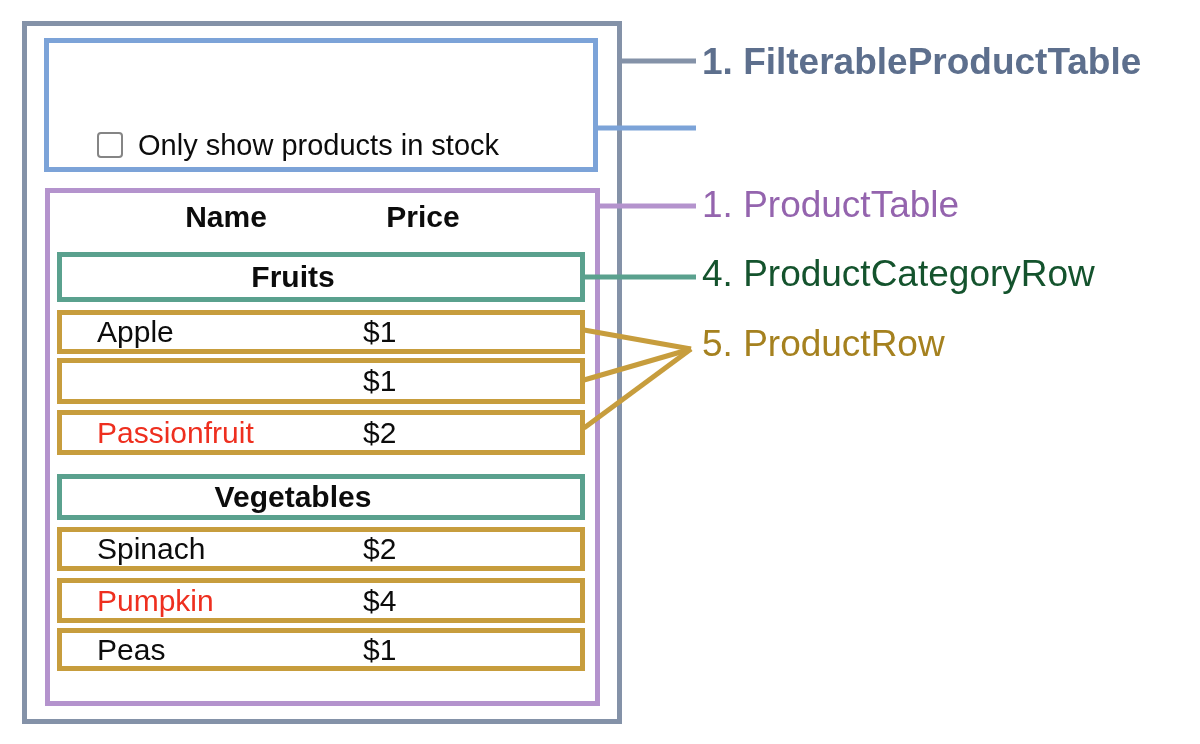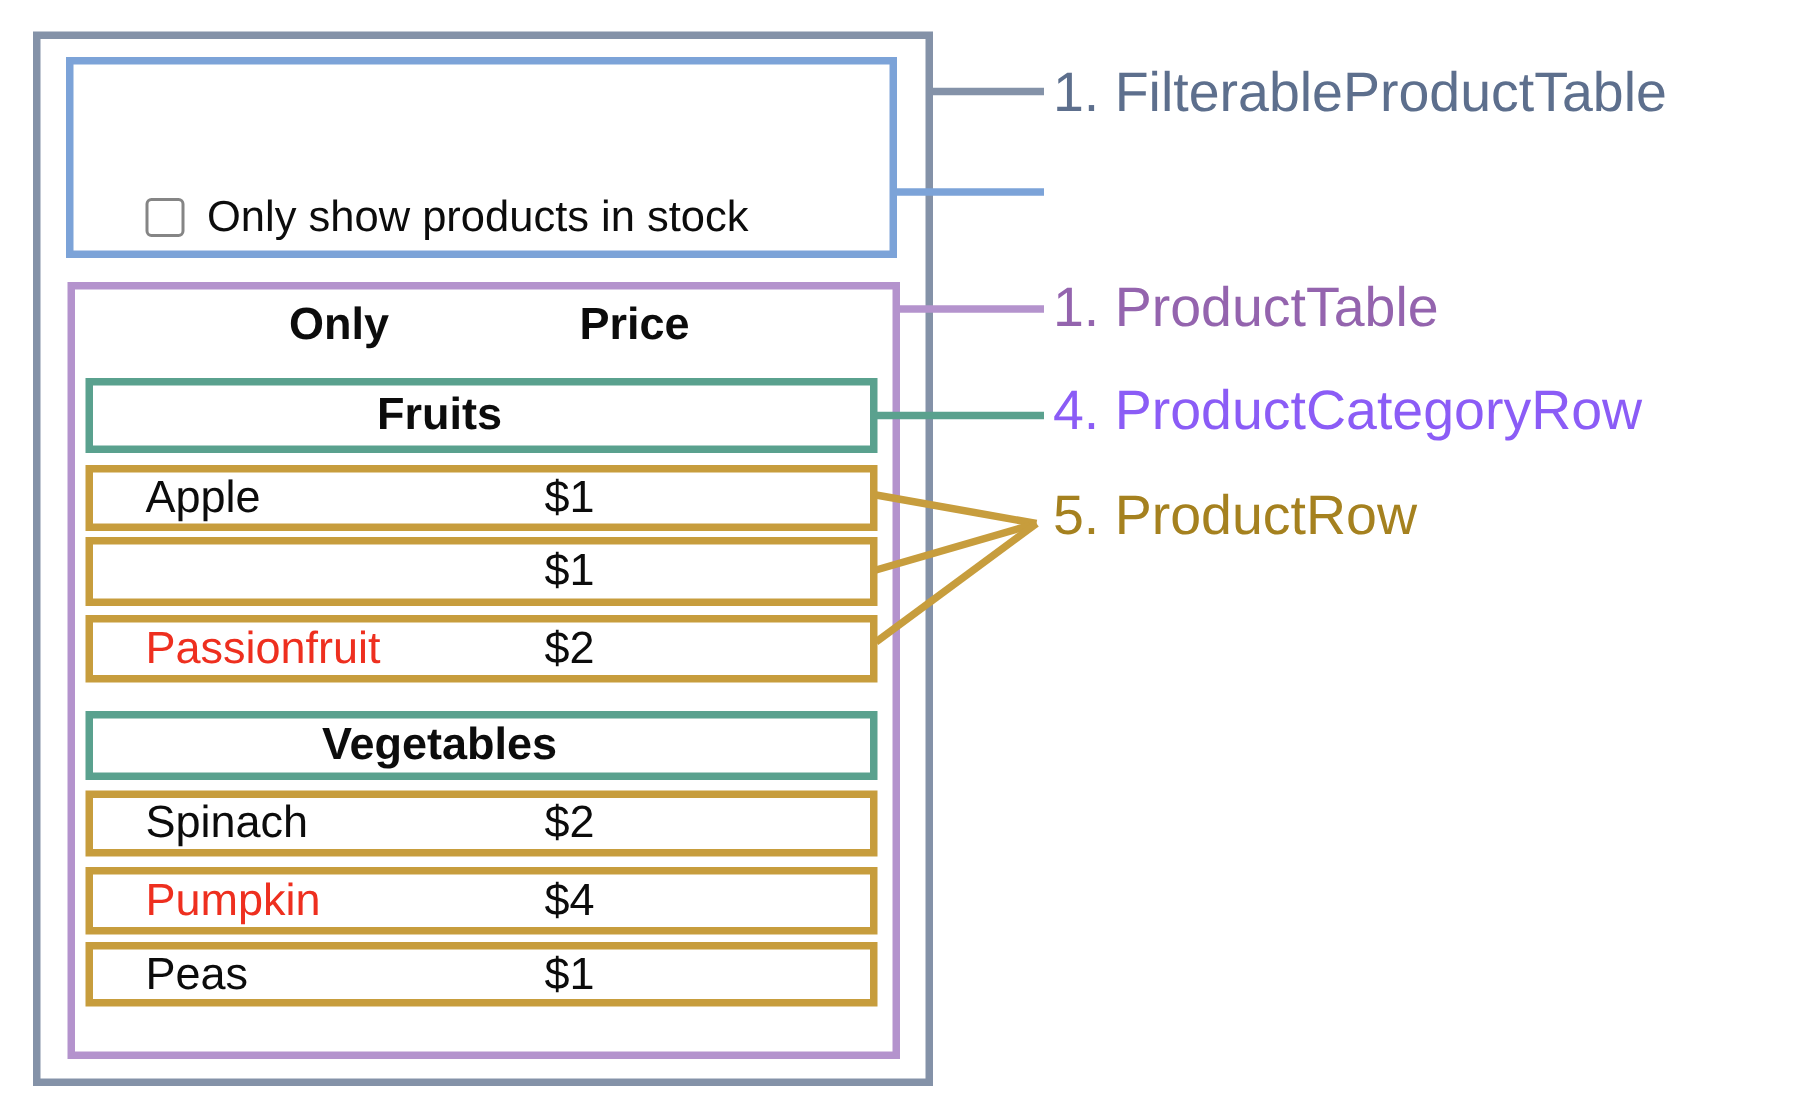--- a/index.html
+++ b/index.html
@@ -54,21 +54,21 @@
 <div class="canvas">
 
   <div class="box box-outer"></div>
 
   <div class="box box-search">
     <div class="checkbox"></div>
     <div class="checkbox-label">Only show products in stock</div>
   </div>
 
   <div class="box box-table">
-    <div class="col-header name">Only</div>
+    <div class="col-header name">Name</div>
     <div class="col-header price">Price</div>
 
     <div class="trow category-row r-cat-fruits">
       <span class="cat-label">Fruits</span>
     </div>
 
     <div class="trow product-row r-apple">
       <span class="p-name">Apple</span>
       <span class="p-price">$1</span>
     </div>
@@ -105,18 +105,18 @@
   <svg class="connectors" viewBox="0 0 1200 744" xmlns="http://www.w3.org/2000/svg">
     <line x1="618" y1="61" x2="696" y2="61" stroke="#8492a8" stroke-width="5"></line>
     <line x1="596" y1="128" x2="696" y2="128" stroke="#7ca3d8" stroke-width="5"></line>
     <line x1="597" y1="206" x2="696" y2="206" stroke="#b493cd" stroke-width="5"></line>
     <line x1="581" y1="277" x2="696" y2="277" stroke="#5aa18e" stroke-width="5"></line>
     <line x1="584" y1="330" x2="691" y2="349" stroke="#c79d3d" stroke-width="5"></line>
     <line x1="584" y1="380" x2="691" y2="349" stroke="#c79d3d" stroke-width="5"></line>
     <line x1="584" y1="428" x2="691" y2="349" stroke="#c79d3d" stroke-width="5"></line>
   </svg>
 
-  <div class="legend-item li-0" style="color: rgb(93, 111, 141);">1. FilterableProductTable</div>
+  <div class="legend-item li-0" style="color: rgb(93, 111, 141); font-weight: bold;">1. FilterableProductTable</div>
   <div class="legend-item li-2" style="color: rgb(148, 100, 174);">1. ProductTable</div>
-  <div class="legend-item li-3" style="color: #8b5cf6;">4. ProductCategoryRow</div>
+  <div class="legend-item li-3" style="color: #14532d;">4. ProductCategoryRow</div>
   <div class="legend-item li-4" style="color: rgb(165, 129, 31);">5. ProductRow</div>
 
 </div>
 
 </body></html>

